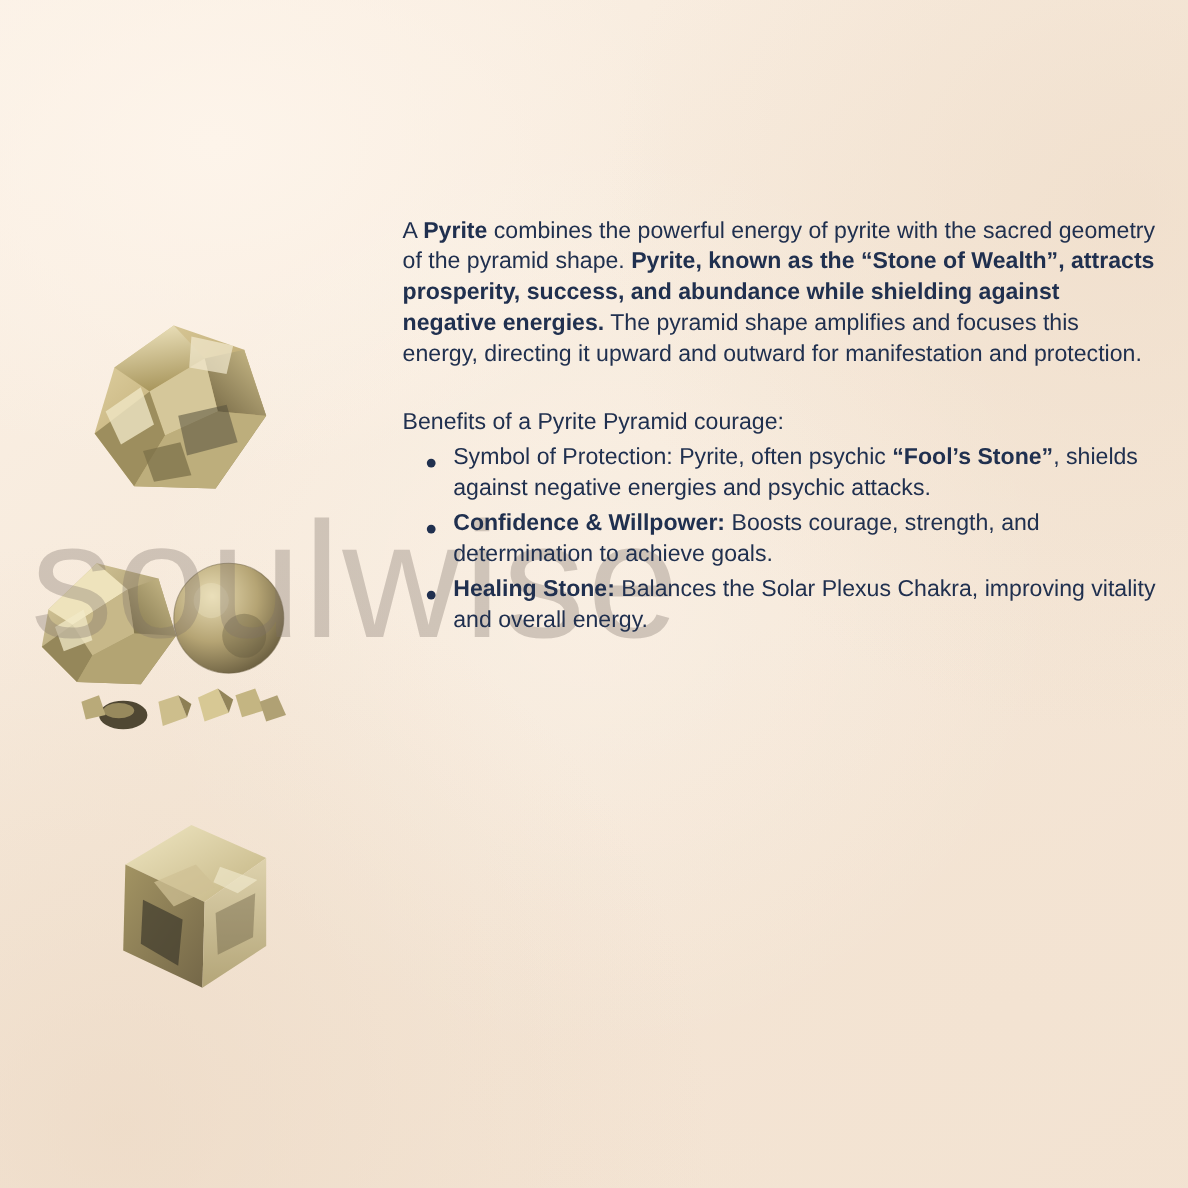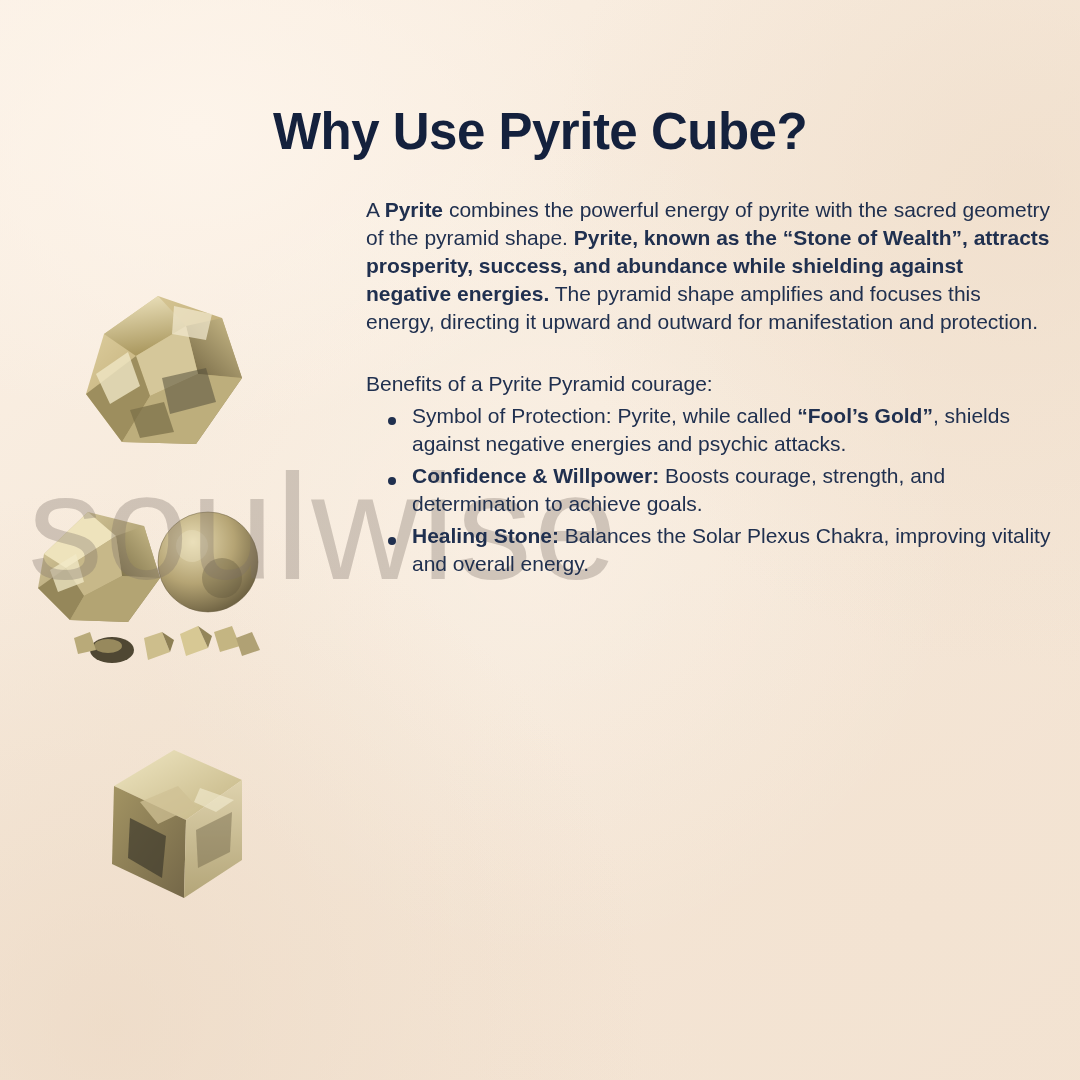--- a/index.html
+++ b/index.html
@@ -137,21 +137,20 @@
     top: 742px;
     width: 160px;
     height: 172px;
   }
 </style>
 </head>
 <body>
 
 <div id="page" style="background-color: rgb(247, 236, 224);">
 
-  <div class="title">Why Use Pyrite Cube?</div>
 
   <div class="watermark">soulwise</div>
 
   <div class="mineral cluster-top">
     <svg width="196" height="184" viewBox="0 0 196 184">
       <defs>
         <linearGradient id="g1" x1="0" y1="0" x2="1" y2="1">
           <stop offset="0%" stop-color="#e4d6a8"></stop>
           <stop offset="55%" stop-color="#c2ae78"></stop>
           <stop offset="100%" stop-color="#8c7c50"></stop>
@@ -244,19 +243,19 @@
       <polygon points="30,76 66,94 62,136 28,116" fill="#3f3a2c" opacity="0.7"></polygon>
       <polygon points="96,88 132,70 130,110 98,126" fill="#6e6346" opacity="0.45"></polygon>
       <polygon points="100,46 134,58 116,70 94,60" fill="#f3ecd2" opacity="0.6"></polygon>
     </svg>
   </div>
 
   <div class="content">
     <p class="para"><span>A </span><b>Pyrite</b><span> combines the powerful energy of pyrite with the sacred geometry of the pyramid shape. </span><b>Pyrite, known as the “Stone of Wealth”, attracts prosperity, success, and abundance while shielding against negative energies.</b><span> The pyramid shape amplifies and focuses this energy, directing it upward and outward for manifestation and protection.</span></p>
     <p class="benefits-intro">Benefits of a Pyrite Pyramid courage:</p>
     <ul class="benefits">
-        <li><span>Symbol of Protection: Pyrite, while called </span><b>“Fool’s Gold”</b><span>, shields against negative energies and psychic attacks.</span></li>
+        <li><span>Symbol of Protection: Pyrite, often psychic </span><b>“Fool’s Stone”</b><span>, shields against negative energies and psychic attacks.</span></li>
         <li><b>Confidence &amp; Willpower:</b><span> Boosts courage, strength, and determination to achieve goals.</span></li>
         <li><b>Healing Stone:</b><span> Balances the Solar Plexus Chakra, improving vitality and overall energy.</span></li>
       </ul>
   </div>
 
 </div>
 
 </body></html>

